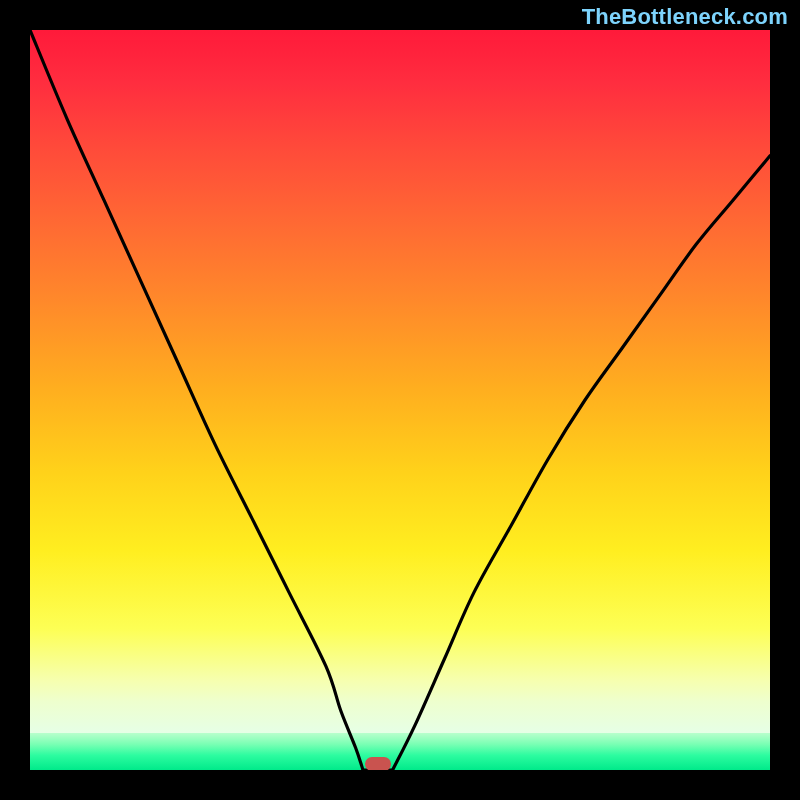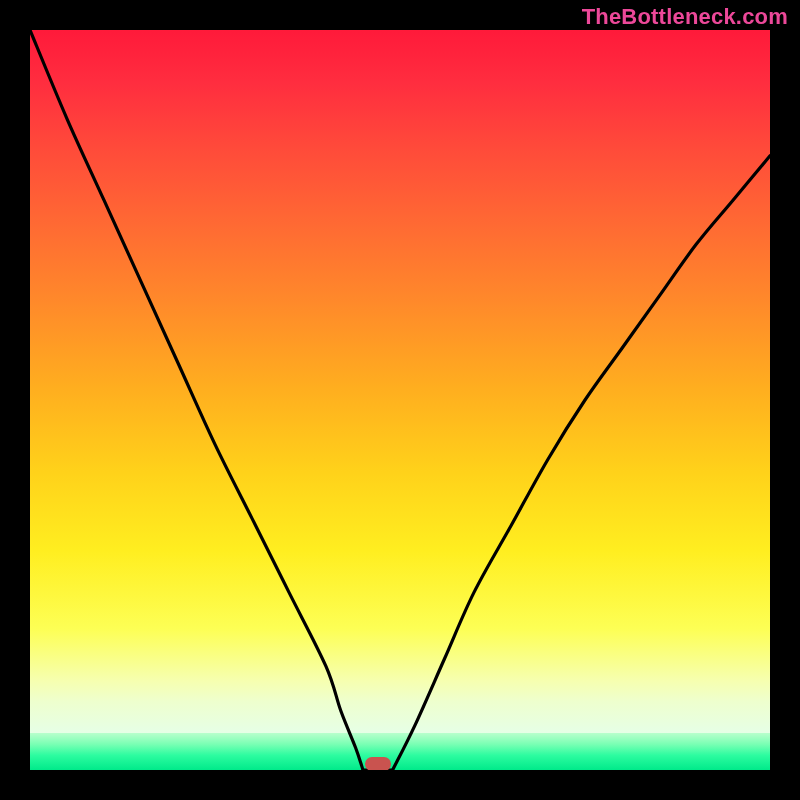--- a/index.html
+++ b/index.html
@@ -14,21 +14,21 @@
   .frame {
     position: relative;
     width: 800px;
     height: 800px;
     background: #000;
   }
   .watermark {
     position: absolute;
     top: 4px;
     right: 12px;
-    color: #ec4899;
+    color: #7dd3fc;
     font-size: 22px;
     font-weight: 600;
     z-index: 10;
     letter-spacing: 0.2px;
     margin-left: 48px;
   }
   .plot-area {
     position: absolute;
     left: 30px;
     top: 30px;

